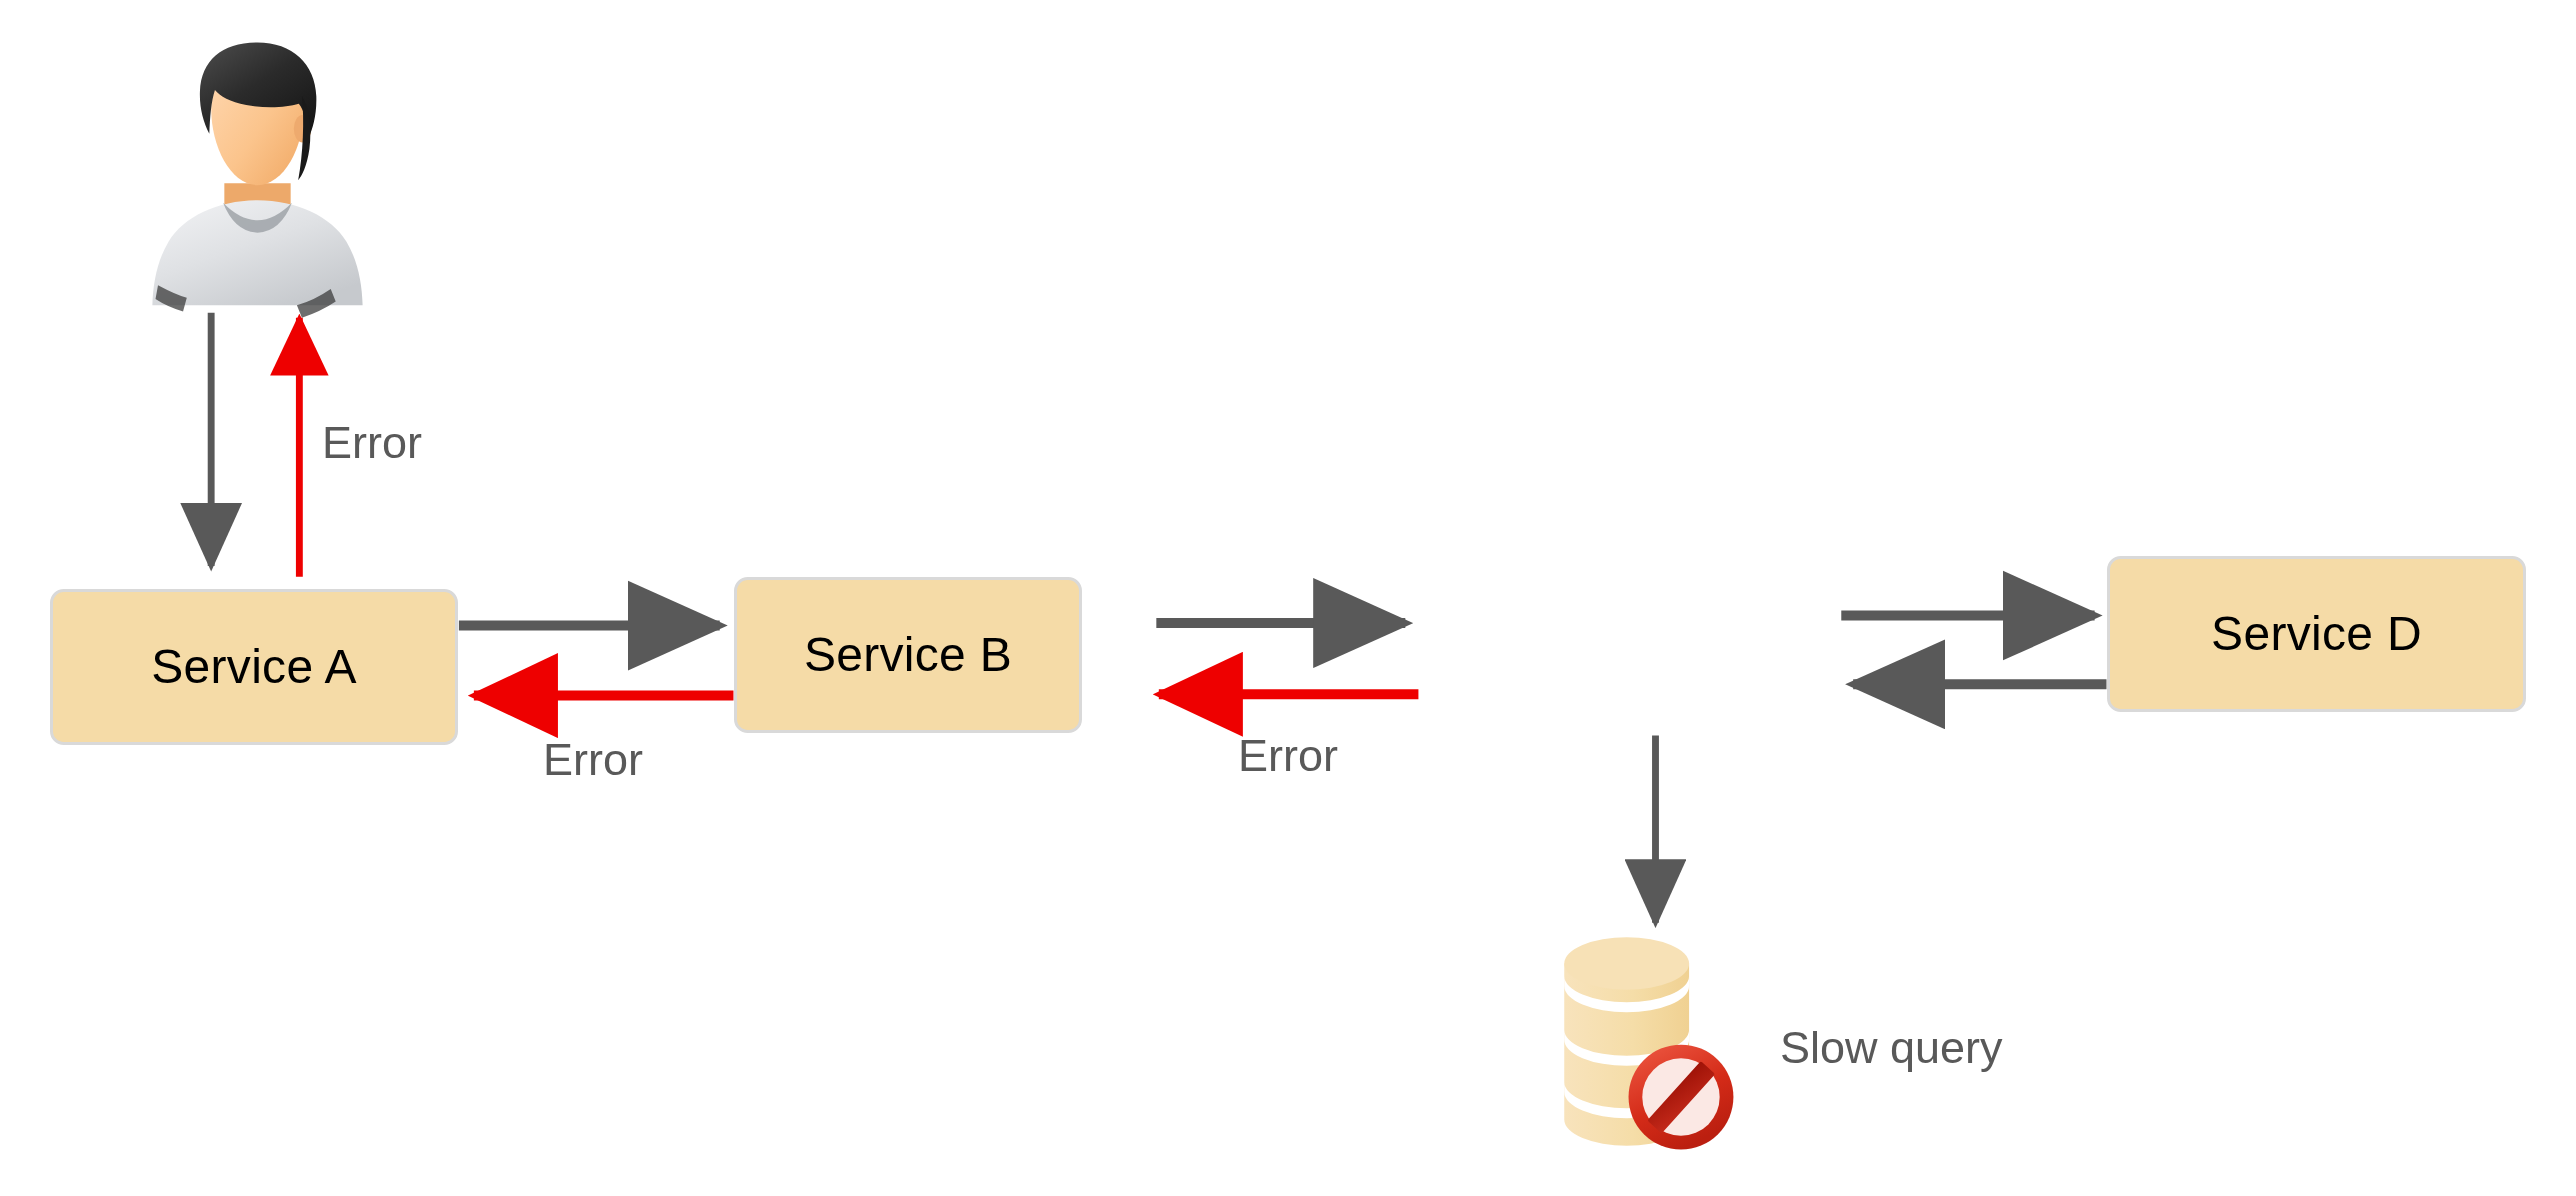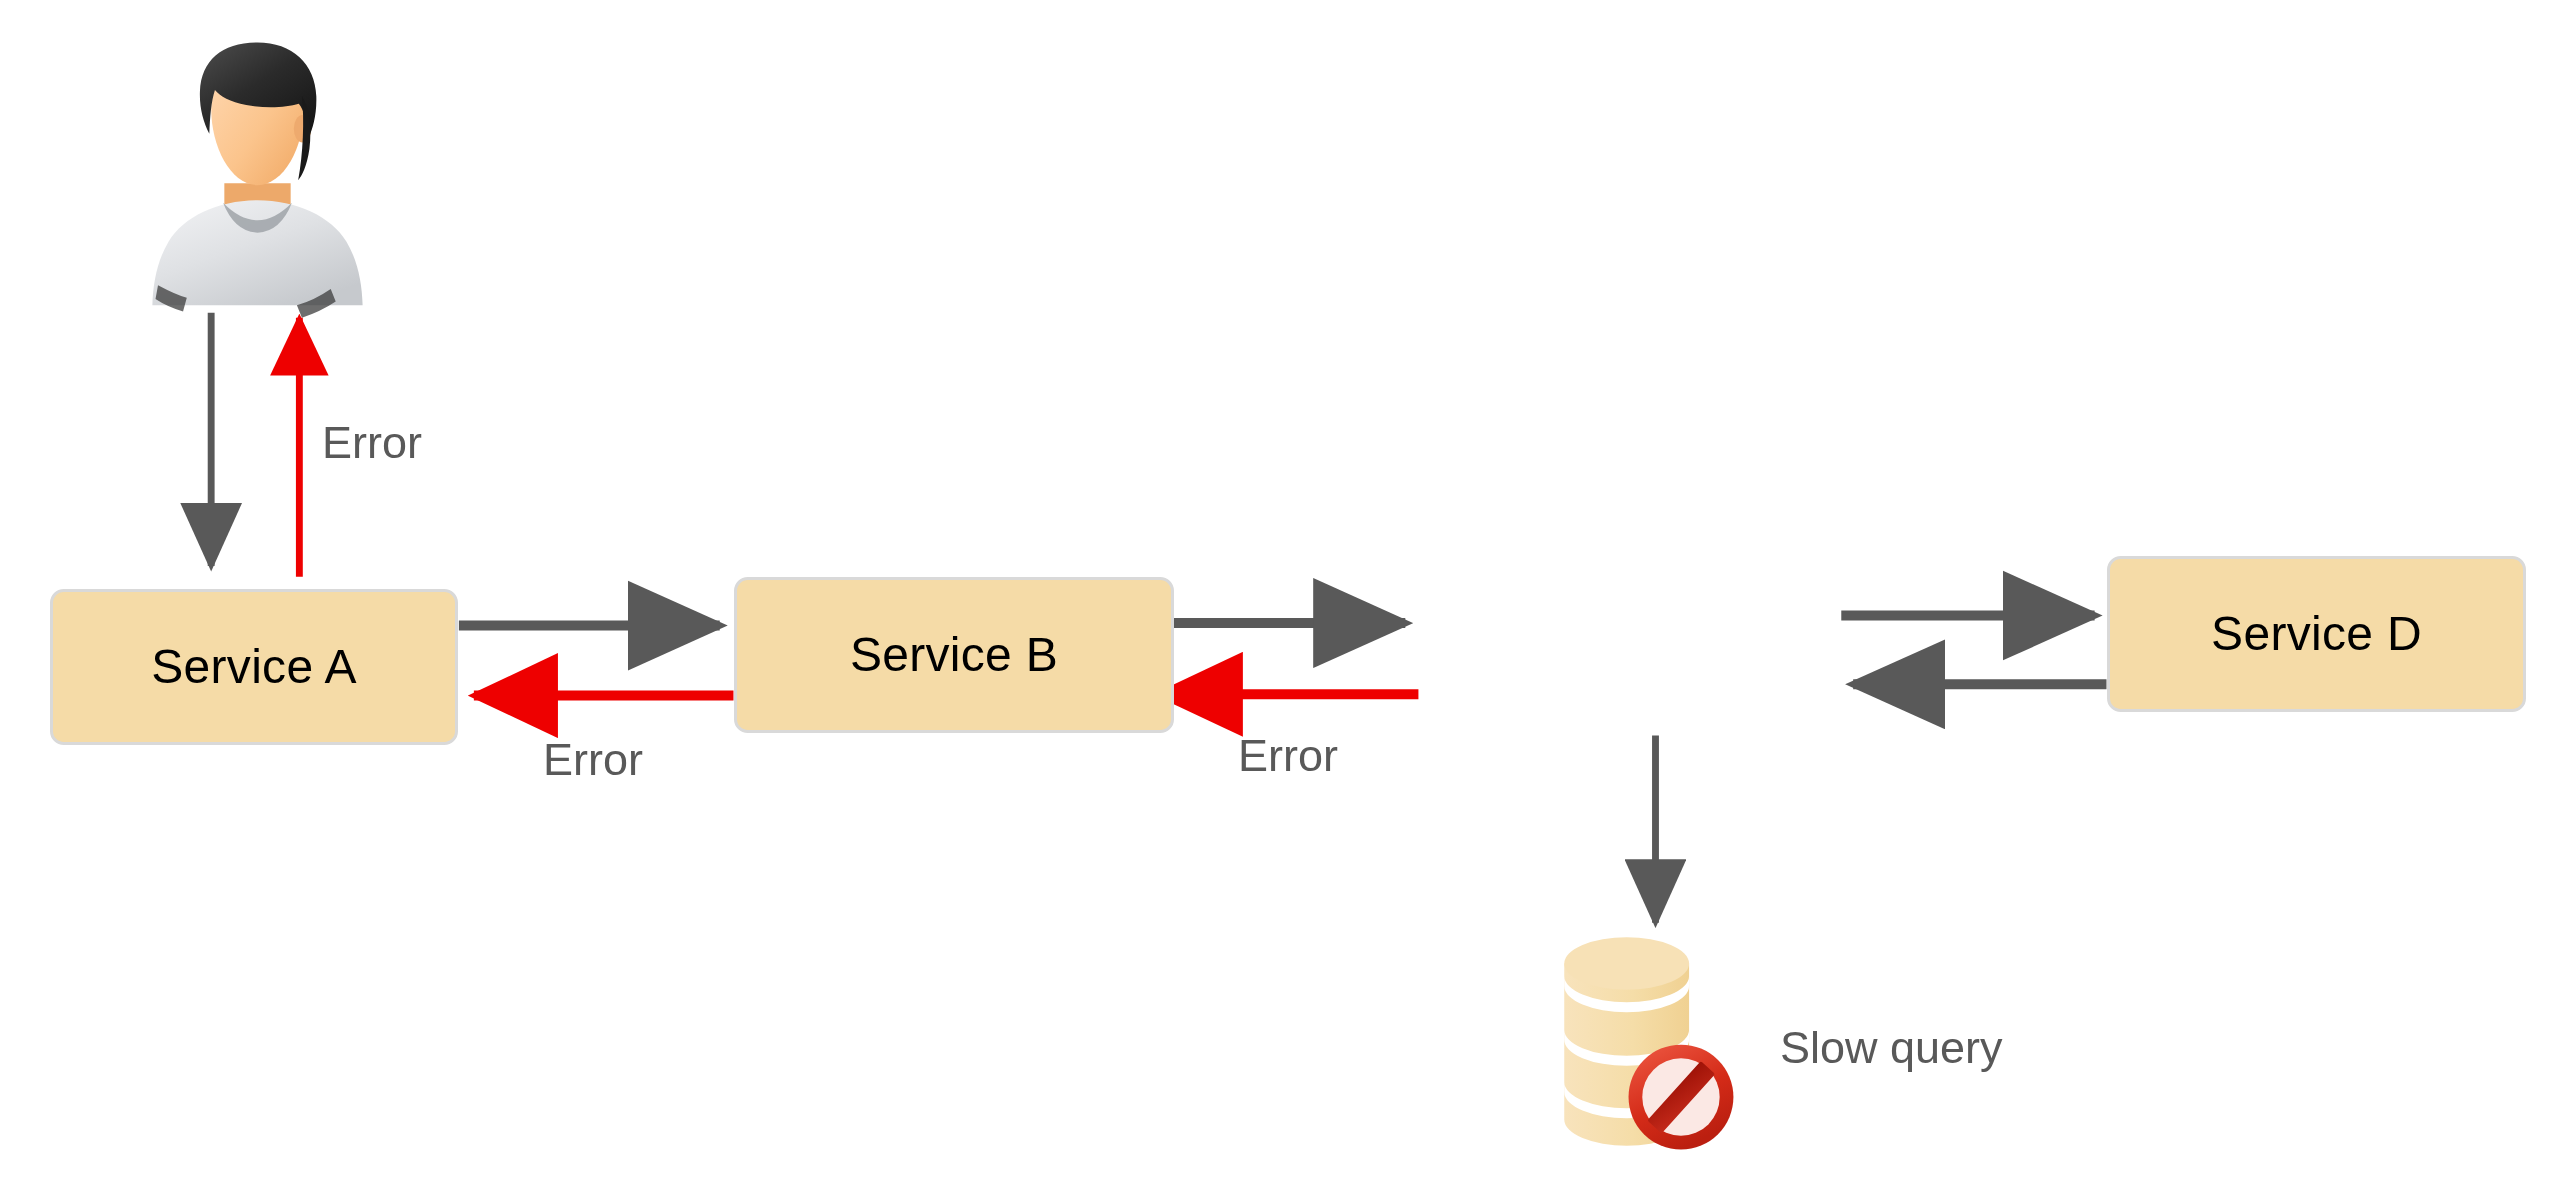--- a/index.html
+++ b/index.html
@@ -157,21 +157,21 @@
              c -6,18 -8,44 -9,70
              c -10,-20 -16,-42 -15,-68
              c 2,-50 36,-78 92,-78 z" fill="url(#hairGrad)"></path>
     <path d="M246,96 c 12,18 16,50 12,84 c -4,28 -12,44 -18,50 c 8,-42 10,-96 6,-134 z" fill="#1a1a1a"></path>
   </svg>
 
   <div class="node-box" style="left:50px; top:577px; width:408px; height:156px;margin-top:12px;">
     <span>Service A</span>
   </div>
 
-  <div class="node-box" style="left:734px; top:577px; width:440px; height:156px;">
+  <div class="node-box" style="left:734px; top:577px; width:348px; height:156px;">
     <span>Service B</span>
   </div>
 
 
   <div class="node-box" style="left:2107px; top:556px; width:419px; height:156px;">
     <span>Service D</span>
   </div>
 
   <svg class="db-icon" style="left:1558px; top:937px;" width="206" height="219" viewBox="0 0 330 350">
     <defs>

